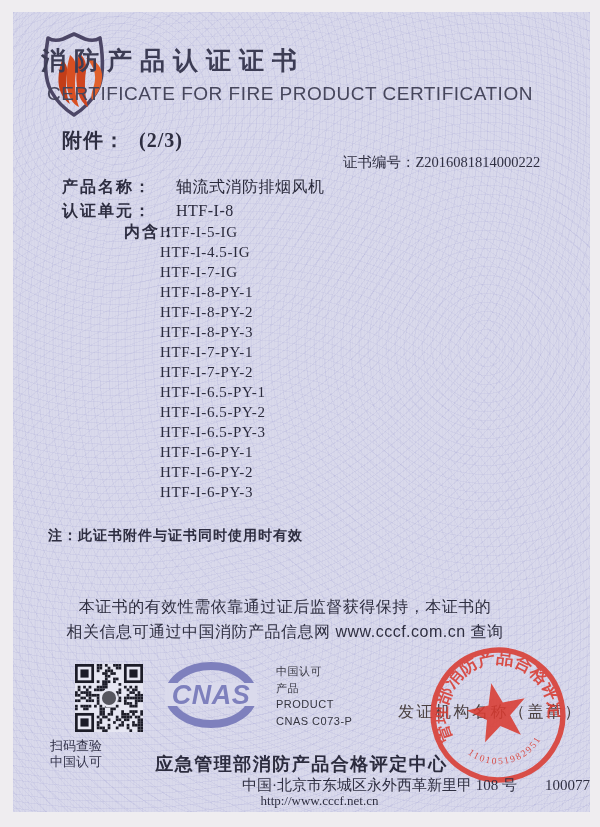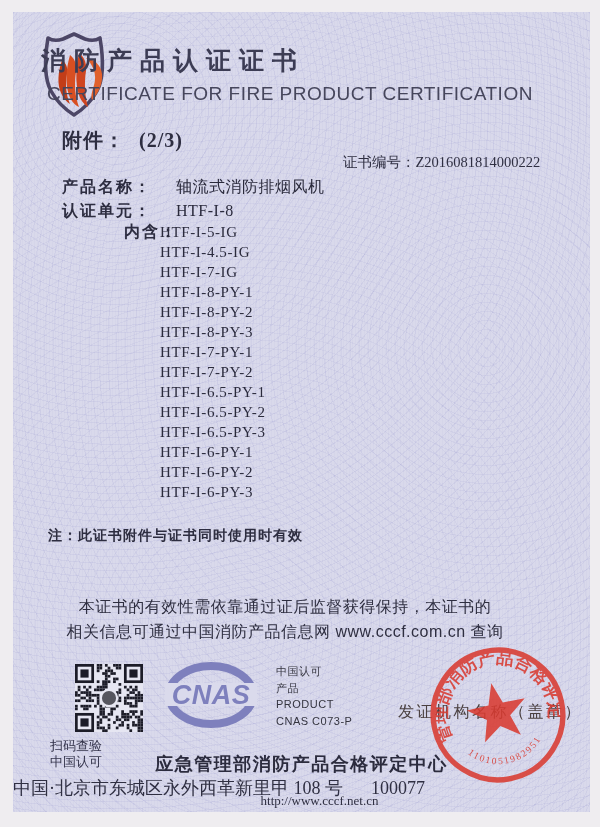--- a/index.html
+++ b/index.html
@@ -46,21 +46,21 @@
   .notice1{top:585px;}
   .notice2{top:610px;}
   .qr{left:62px;top:652px;width:68px;height:68px;}
   .qr svg{width:68px;height:68px;display:block;}
   .qr-caption{left:37px;top:726px;width:118px;text-align:left;font-size:13px;line-height:15.5px;color:#33334a;font-weight:500;}
   .cnas-logo{left:152px;top:650px;width:92px;height:66px;}
   .cnas-info{left:263px;top:651px;font-size:11px;line-height:16.5px;color:#34343f;letter-spacing:.5px;}
   .issuer{left:385px;top:690px;font-family:"Liberation Serif",serif;font-size:16px;letter-spacing:2.5px;color:#4a4040;white-space:nowrap;}
   .stamp{left:407px;top:625px;width:156px;height:156px;opacity:.87;}
   .org{left:0;top:740px;width:577px;text-align:center;font-size:18px;font-weight:bold;color:#2c2c3e;letter-spacing:1.5px;}
-  .addr{left:0;top:764px;width:577px;text-align:left;font-family:"Liberation Serif",serif;font-size:18px;color:#2f2f42;}
+  .addr{left:0;top:764px;width:577px;text-align:right;font-family:"Liberation Serif",serif;font-size:15px;color:#2f2f42;}
   .addr .post{margin-left:28px;}
   .site{left:0;top:781px;width:577px;text-align:center;font-family:"Liberation Serif",serif;font-size:13px;color:#2f2f42;padding-left:18px;}
 </style>
 </head>
 <body>
 
 <div class="paper">
 
   <svg class="abs" style="left:27px;top:18px;" width="68" height="90" viewBox="0 0 68 90">
     <path d="M34 4 L45 9 C51 11 57 10 60 8 C63 26 64 48 57 61 C51 72 42 80 34 85 C26 80 17 72 11 61 C4 48 5 26 8 8 C11 10 17 11 23 9 Z" fill="none" stroke="#4c4666" stroke-width="3.6" stroke-linejoin="round"></path>

